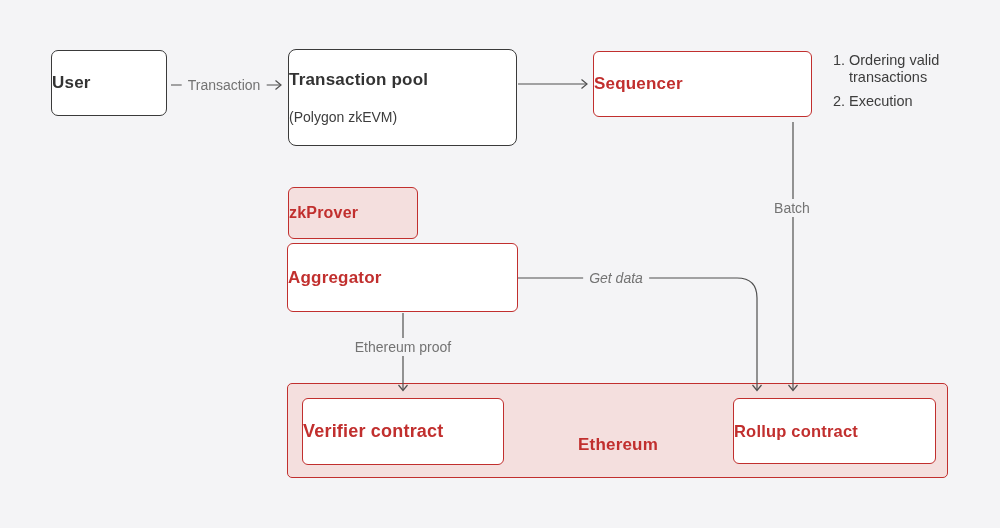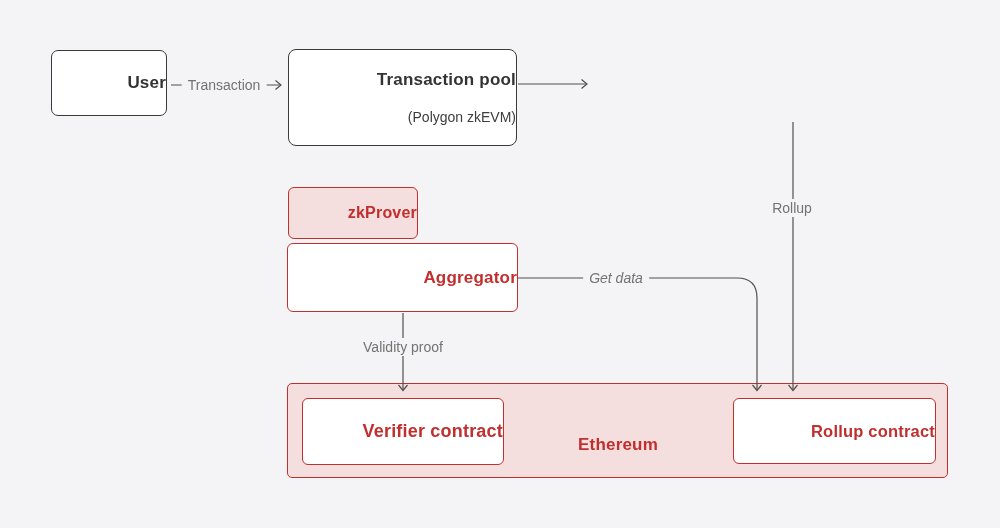--- a/index.html
+++ b/index.html
@@ -20,21 +20,21 @@
     height:528px;
     background:var(--background);
     overflow:hidden;
   }
   .box{
     position:absolute;
     box-sizing:border-box;
     background:#ffffff;
     display:flex;
     flex-direction:column;
-    align-items:flex-end;
+    align-items:flex-start;
     justify-content:center;
     text-align:center;
   }
   .dark-box{
     border:1.5px solid var(--dark);
     border-radius:7px;
   }
   .red-box{
     border:1.5px solid var(--red);
     border-radius:6px;
@@ -131,38 +131,47 @@
 
   <div class="box dark-box" style="left:51px;top:50px;width:116px;height:66px;">
     <div class="title">User</div>
   </div>
 
   <div class="box dark-box" style="left:288px;top:49px;width:229px;height:97px;border-radius:8px;">
     <div class="title">Transaction pool</div>
     <div class="subtitle">(Polygon zkEVM)</div>
   </div>
 
+  <div class="box red-box" style="left:593px;top:51px;width:219px;height:66px;">
+    <div class="title">Sequencer</div>
+  </div>
 
+  <div class="notes">
+    <ol>
+      <li>Ordering valid transactions</li>
+      <li>Execution</li>
+    </ol>
+  </div>
 
   <div class="box red-box" style="left:287px;top:243px;width:231px;height:69px;">
     <div class="title">Aggregator</div>
   </div>
 
   <div class="box red-box pink" style="left:288px;top:187px;width:130px;height:52px;">
     <div class="title" style="font-size:16px;">zkProver</div>
   </div>
 
   <div class="box red-box" style="left:302px;top:398px;width:202px;height:67px;">
     <div class="title" style="font-size:18px;">Verifier contract</div>
   </div>
 
   <div class="eth-label" style="left:618px;top:433px;margin-top:12px;">Ethereum</div>
 
   <div class="box red-box" style="left:733px;top:398px;width:203px;height:66px;">
     <div class="title" style="font-size:16.5px;">Rollup contract</div>
   </div>
 
   <div class="edge-label" style="left:224px;top:85px;">Transaction</div>
-  <div class="edge-label" style="left:792px;top:208px;">Rollup</div>
+  <div class="edge-label" style="left:792px;top:208px;">Batch</div>
   <div class="edge-label" style="left:616px;top:278px;font-style:italic;">Get data</div>
-  <div class="edge-label" style="left:403px;top:347px;">Validity proof</div>
+  <div class="edge-label" style="left:403px;top:347px;">Ethereum proof</div>
 
 </div>
 
 </body></html>

